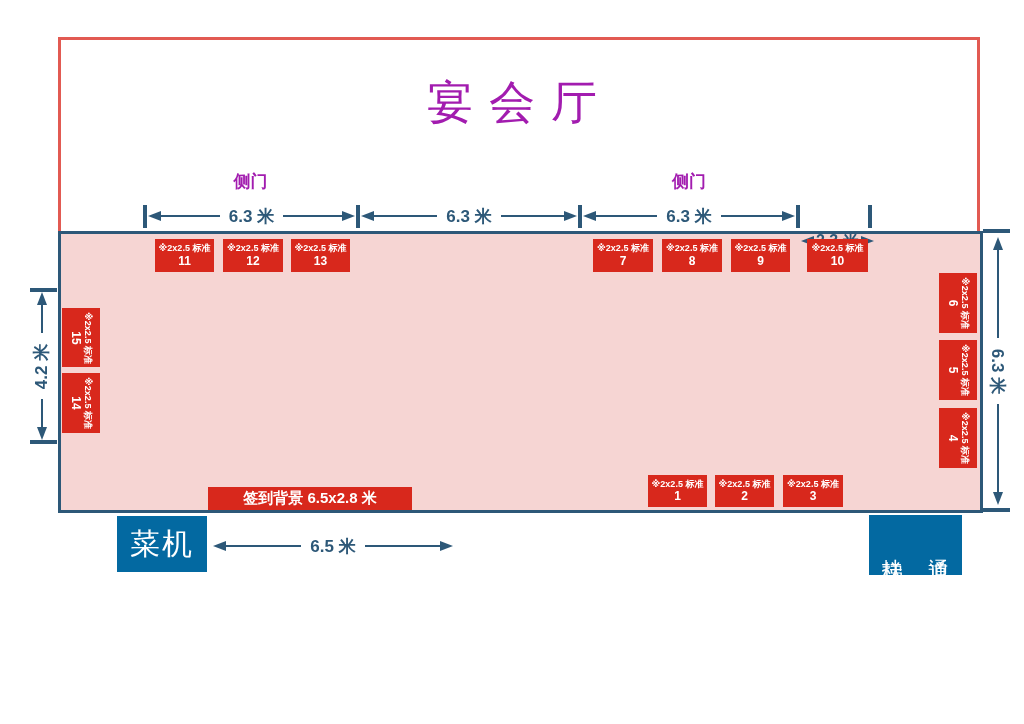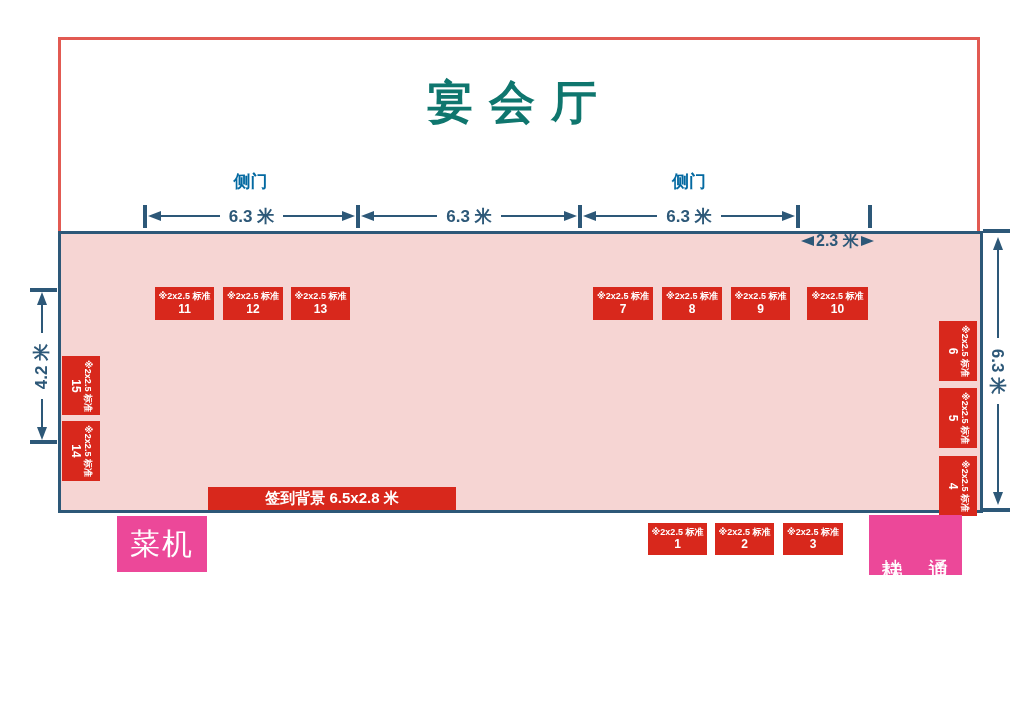--- a/index.html
+++ b/index.html
@@ -1,33 +1,33 @@
 <!DOCTYPE html>
 <html><head>
 <meta charset="utf-8">
 <style>
   * { margin:0; padding:0; box-sizing:border-box; }
   body { background:#ffffff; font-family:"Liberation Sans","DejaVu Sans",sans-serif; }
   #canvas { position:relative; width:1024px; height:724px; background:#ffffff; overflow:hidden; }
 
   
   .title { position:absolute; left:0; right:0; top:72px; text-align:center;
-           font-size:46px; font-weight:bold; color:#0f766e;
+           font-size:46px; font-weight:normal; color:#a21caf;
            letter-spacing:16px; text-indent:16px; }
 
   
   .outer-rect { position:absolute; left:58px; top:37px; width:922px; height:196px;
                 border-top:3px solid #e25a52; border-left:3px solid #e25a52; border-right:3px solid #e25a52; }
 
   
   .hall { position:absolute; left:58px; top:231px; width:925px; height:282px;
           background:#f6d5d3; border:3px solid #2d5878; }
 
   
-  .door { position:absolute; top:170px; text-align:center; font-size:17px; font-weight:bold; color:#0369a1; }
+  .door { position:absolute; top:170px; text-align:center; font-size:17px; font-weight:bold; color:#a21caf; }
 
   
   .hdim { position:absolute; height:20px; display:flex; align-items:center; color:#2d5878; }
   .ln  { flex:1; height:2px; background:#2d5878; min-width:0; }
   .ah  { width:0; height:0; border-top:5px solid transparent; border-bottom:5px solid transparent; flex:none; }
   .al  { border-right:13px solid #2d5878; }
   .ar  { border-left:13px solid #2d5878; }
   .dlabel { padding:0 9px; font-size:17px; font-weight:bold; white-space:nowrap; }
   .tight .dlabel { padding:0 2px; font-size:16px; }
 
@@ -40,34 +40,34 @@
   .vlabel { white-space:nowrap; font-size:17px; font-weight:bold; }
   .r90  { transform:rotate(90deg); }
   .rm90 { transform:rotate(-90deg); }
 
   
   .tickv { position:absolute; width:4px; height:23px; background:#2d5878; }
   .tickh { position:absolute; width:27px; height:4px; background:#2d5878; }
 
   
   .booth { position:absolute; background:#d8281c; color:#ffffff; display:flex;
-           flex-direction:column; align-items:center; justify-content:center; text-align:center;margin-top:48px; }
+           flex-direction:column; align-items:center; justify-content:center; text-align:center; }
   .bl { font-size:9px; font-weight:bold; line-height:1.25; white-space:nowrap; }
   .bn { font-size:12px; font-weight:bold; line-height:1.1; }
   .vboothwrap { overflow:visible; }
   .vrot { position:absolute; top:50%; left:50%; transform:translate(-50%,-50%) rotate(90deg);
           display:flex; flex-direction:column; align-items:center; justify-content:center; }
 
   
-  .banner { position:absolute; left:208px; top:487px; width:248px; height:23px;
+  .banner { position:absolute; left:208px; top:487px; width:204px; height:23px;
             background:#d8281c; color:#ffffff; font-size:15px; font-weight:bold;
             display:flex; align-items:center; justify-content:center; white-space:nowrap; }
 
   
-  .facility { position:absolute; background:#ec4899; color:#ffffff; display:flex;
+  .facility { position:absolute; background:#0369a1; color:#ffffff; display:flex;
               align-items:center; justify-content:center; }
   .fac-big { font-size:30px; letter-spacing:2px; }
   .vtext { writing-mode:vertical-rl; font-size:21px; letter-spacing:3px; }
 
   
   .notes { position:absolute; left:40px; top:600px; color:#e0281e; font-size:20px;
            font-weight:bold; line-height:1.45; }
 </style>
 </head>
 <body>
@@ -217,17 +217,24 @@
   </div>
 
   <div class="banner">签到背景 6.5x2.8 米</div>
 
   <div class="facility fac-big" style="left:117px; top:516px; width:90px; height:56px;">菜机</div>
   <div class="facility" style="left:869px; top:515px; width:93px; height:60px; gap:18px;">
     <span class="vtext">扶梯</span>
     <span class="vtext">通道</span>
   </div>
 
+  <div class="hdim" style="left:213px; top:536px; width:240px;">
+    <span class="ah al"></span>
+      <span class="ln"></span>
+    <span class="dlabel">6.5 米</span>
+    <span class="ln"></span>
+      <span class="ah ar"></span>
+  </div>
 
   <div class="notes">
   </div>
 
 </div>
 
 </body></html>

